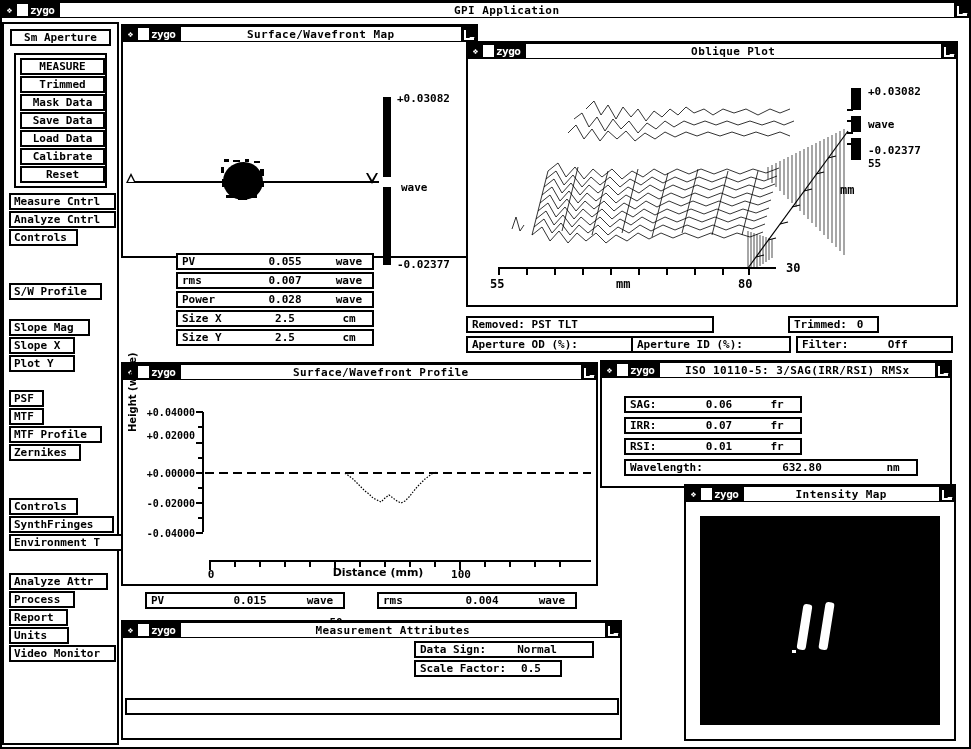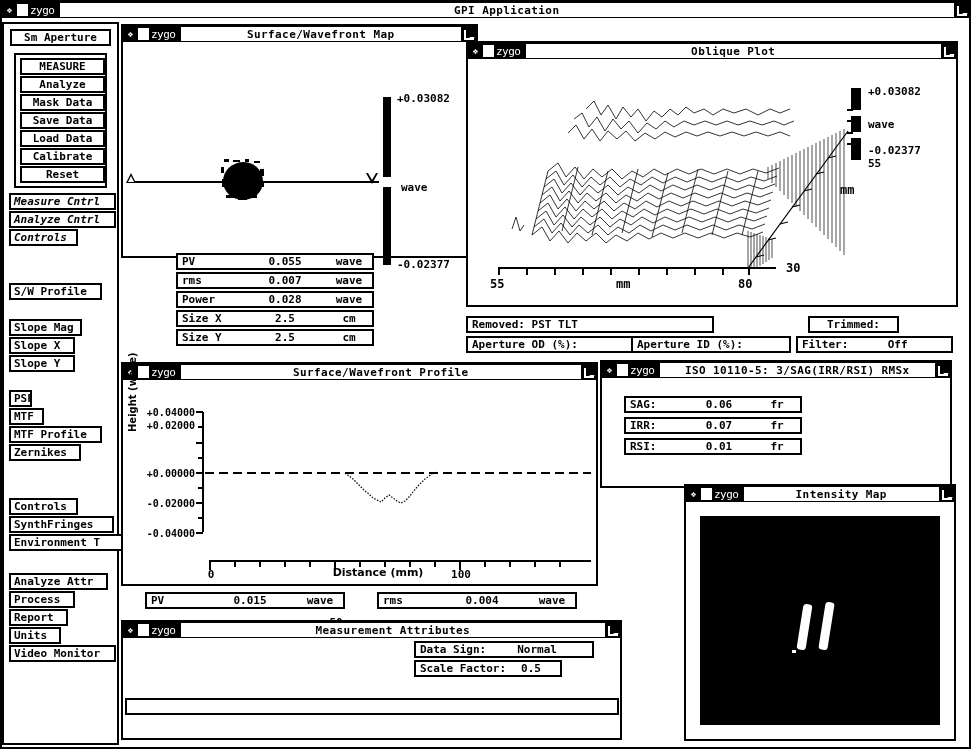--- a/index.html
+++ b/index.html
@@ -40,21 +40,21 @@
   .tb-box {
     width: 11px; height: 12px;
     background: #fff;
     margin-left: 1px;
     flex: none;
   }
   .tb-logo {
     color: #fff;
     font-family: "DejaVu Sans Mono", "Liberation Mono", monospace;
     font-size: 11px;
-    font-weight: normal;
+    font-weight: bold;
     letter-spacing: -0.5px;
     padding: 0 4px 0 2px;
     white-space: nowrap;
   }
   .tb-title-field {
     flex: 1 1 auto;
     height: 14px;
     background: #fff;
     margin: 0 1px;
     display: flex;
@@ -293,62 +293,62 @@
     </div>
     <div class="tb-resize"></div>
   </div>
 </div>
 
 <div id="sidebar">
   <div class="btn" id="sb-aperture">Sm Aperture</div>
 
   <div id="sb-group">
     <div class="btn">MEASURE</div>
-    <div class="btn">Analyze</div>
+    <div class="btn">Trimmed</div>
     <div class="btn">Mask Data</div>
     <div class="btn">Save Data</div>
     <div class="btn">Load Data</div>
     <div class="btn">Calibrate</div>
     <div class="btn">Reset</div>
   </div>
 
-  <div class="sb-list" style="margin-top:5px;font-style:italic;">
+  <div class="sb-list" style="margin-top:5px;">
     <div class="btn left" style="width:107px">Measure Cntrl</div>
     <div class="btn left" style="width:107px">Analyze Cntrl</div>
     <div class="btn left" style="width:69px">Controls</div>
   </div>
 
   <div class="sb-list" style="margin-top:37px;">
     <div class="btn left" style="width:93px">S/W Profile</div>
   </div>
 
   <div class="sb-list" style="margin-top:19px;">
-    <div class="btn left" style="width:73px">Slope Mag</div>
+    <div class="btn left" style="width:81px">Slope Mag</div>
     <div class="btn left" style="width:66px">Slope X</div>
-    <div class="btn left" style="width:66px">Slope Y</div>
+    <div class="btn left" style="width:66px">Plot Y</div>
   </div>
 
   <div class="sb-list" style="margin-top:18px;">
-    <div class="btn left" style="width:23px">PSF</div>
+    <div class="btn left" style="width:35px">PSF</div>
     <div class="btn left" style="width:35px">MTF</div>
     <div class="btn left" style="width:93px">MTF Profile</div>
     <div class="btn left" style="width:72px">Zernikes</div>
   </div>
 
   <div class="sb-list" style="margin-top:37px;">
     <div class="btn left" style="width:69px">Controls</div>
     <div class="btn left" style="width:105px">SynthFringes</div>
     <div class="btn left" style="width:133px">Environment T</div>
   </div>
 
   <div class="sb-list" style="margin-top:22px;">
     <div class="btn left" style="width:99px">Analyze Attr</div>
     <div class="btn left" style="width:66px">Process</div>
     <div class="btn left" style="width:59px">Report</div>
-    <div class="btn left" style="width:52px">Units</div>
+    <div class="btn left" style="width:60px">Units</div>
     <div class="btn left" style="width:107px">Video Monitor</div>
   </div>
 </div>
 
 <div class="win" id="win-swmap">
   <div class="titlebar">
     <div class="tb-menu">❖</div>
     <div class="tb-box"></div>
     <div class="tb-logo">zygo</div>
     <div class="tb-title-field">
@@ -527,21 +527,21 @@
     <div class="cbar-lab" style="left:400px; top:59px;">wave</div>
     <div class="cbar-lab" style="left:400px; top:85px;">-0.02377</div>
     <div class="cbar-lab" style="left:400px; top:98px;">55</div>
   </div>
 </div>
 
 <div id="removed-row">
   <div class="field" style="left:0; top:0; width:248px;">
     <span class="lbl">Removed: PST TLT</span>
   </div>
-  <div class="field" style="left:342px; top:0; width:91px;flex-direction:column;">
+  <div class="field" style="left:322px; top:0; width:91px;">
     <span class="lbl">Trimmed:</span>
     <span class="val">0</span>
   </div>
   <div class="field" style="left:0; top:20px; width:178px;">
     <span class="lbl">Aperture OD (%):</span>
   </div>
   <div class="field" style="left:165px; top:20px; width:160px;">
     <span class="lbl">Aperture ID (%):</span>
   </div>
   <div class="field" style="left:330px; top:20px; width:157px;">
@@ -557,21 +557,21 @@
     <div class="tb-logo">zygo</div>
     <div class="tb-title-field">
       <span>Surface/Wavefront Profile</span>
     </div>
     <div class="tb-resize"></div>
   </div>
   <div id="pf-body">
     <div id="pf-ylab">Height (wave)</div>
 
     <div class="pf-ytick-lab" style="top:27px; left:4px;">+0.04000</div>
-    <div class="pf-ytick-lab" style="top:40px; left:4px;">+0.02000</div>
+    <div class="pf-ytick-lab" style="top:50px; left:4px;">+0.02000</div>
     <div class="pf-ytick-lab" style="top:88px; left:4px;">+0.00000</div>
     <div class="pf-ytick-lab" style="top:118px;left:4px;">-0.02000</div>
     <div class="pf-ytick-lab" style="top:148px;left:4px;">-0.04000</div>
 
     <div id="pf-yaxis"></div>
     <div class="pf-ytick" style="top:31px;"></div>
     <div class="pf-ytick minor" style="top:46px;"></div>
     <div class="pf-ytick" style="top:62px;"></div>
     <div class="pf-ytick minor" style="top:77px;"></div>
     <div class="pf-ytick" style="top:92px;"></div>
@@ -642,20 +642,25 @@
     <div class="field">
       <span class="lbl" style="width:50px">IRR:</span>
       <span class="val">0.07</span>
       <span class="unit">fr</span>
     </div>
     <div class="field">
       <span class="lbl" style="width:50px">RSI:</span>
       <span class="val">0.01</span>
       <span class="unit">fr</span>
     </div>
+    <div class="field" id="iso-wave">
+      <span class="lbl" style="width:100px">Wavelength:</span>
+      <span class="val">632.80</span>
+      <span class="unit">nm</span>
+    </div>
   </div>
 </div>
 
 <div class="win" id="win-intensity">
   <div class="titlebar">
     <div class="tb-menu">❖</div>
     <div class="tb-box"></div>
     <div class="tb-logo">zygo</div>
     <div class="tb-title-field">
       <span>Intensity Map</span>

